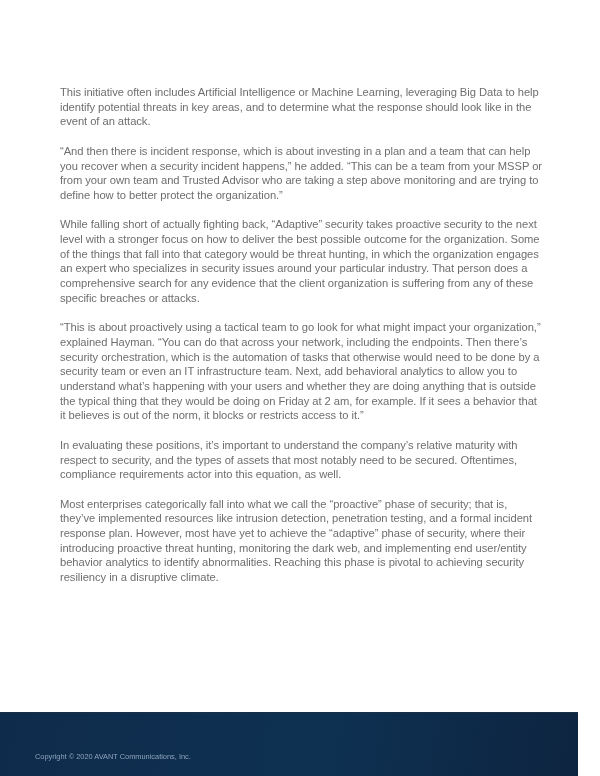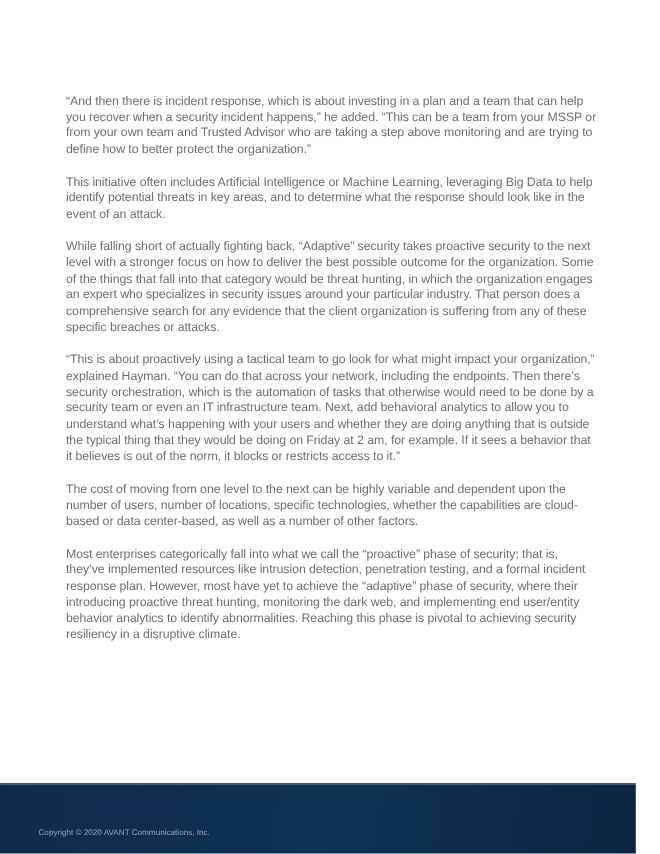--- a/index.html
+++ b/index.html
@@ -52,24 +52,24 @@
     font-weight: bold;
     color: #3eb8c9;
     font-family: "DejaVu Sans", sans-serif;
     margin-top: 34px;
   }
 </style>
 </head>
 <body>
 
 <div class="page-body">
+  <p>This initiative often includes Artificial Intelligence or Machine Learning, leveraging Big Data to help identify potential threats in key areas, and to determine what the response should look like in the event of an attack.</p>
   <p>“And then there is incident response, which is about investing in a plan and a team that can help you recover when a security incident happens,” he added. “This can be a team from your MSSP or from your own team and Trusted Advisor who are taking a step above monitoring and are trying to define how to better protect the organization.”</p>
-  <p>This initiative often includes Artificial Intelligence or Machine Learning, leveraging Big Data to help identify potential threats in key areas, and to determine what the response should look like in the event of an attack.</p>
   <p>While falling short of actually fighting back, “Adaptive” security takes proactive security to the next level with a stronger focus on how to deliver the best possible outcome for the organization. Some of the things that fall into that category would be threat hunting, in which the organization engages an expert who specializes in security issues around your particular industry. That person does a comprehensive search for any evidence that the client organization is suffering from any of these specific breaches or attacks.</p>
   <p>“This is about proactively using a tactical team to go look for what might impact your organization,” explained Hayman. “You can do that across your network, including the endpoints. Then there’s security orchestration, which is the automation of tasks that otherwise would need to be done by a security team or even an IT infrastructure team. Next, add behavioral analytics to allow you to understand what’s happening with your users and whether they are doing anything that is outside the typical thing that they would be doing on Friday at 2 am, for example. If it sees a behavior that it believes is out of the norm, it blocks or restricts access to it.”</p>
-  <p>The cost of moving from one level to the next can be highly variable and dependent upon the number of users, number of locations, specific technologies, whether the capabilities are cloud-based or data center-based, as well as a number of other factors.</p>
+  <p>In evaluating these positions, it’s important to understand the company’s relative maturity with respect to security, and the types of assets that most notably need to be secured.  Oftentimes, compliance requirements actor into this equation, as well.</p>
   <p>Most enterprises categorically fall into what we call the “proactive” phase of security; that is, they’ve implemented resources like intrusion detection, penetration testing, and a formal incident response plan. However, most have yet to achieve the “adaptive” phase of security, where their introducing proactive threat hunting, monitoring the dark web, and implementing end user/entity behavior analytics to identify abnormalities. Reaching this phase is pivotal to achieving security resiliency in a disruptive climate.</p>
 </div>
 
 <div class="footer">
   <span class="copyright">Copyright © 2020  AVANT Communications, Inc.</span>
   <span class="page-number">20</span>
 </div>
 
 </body></html>

